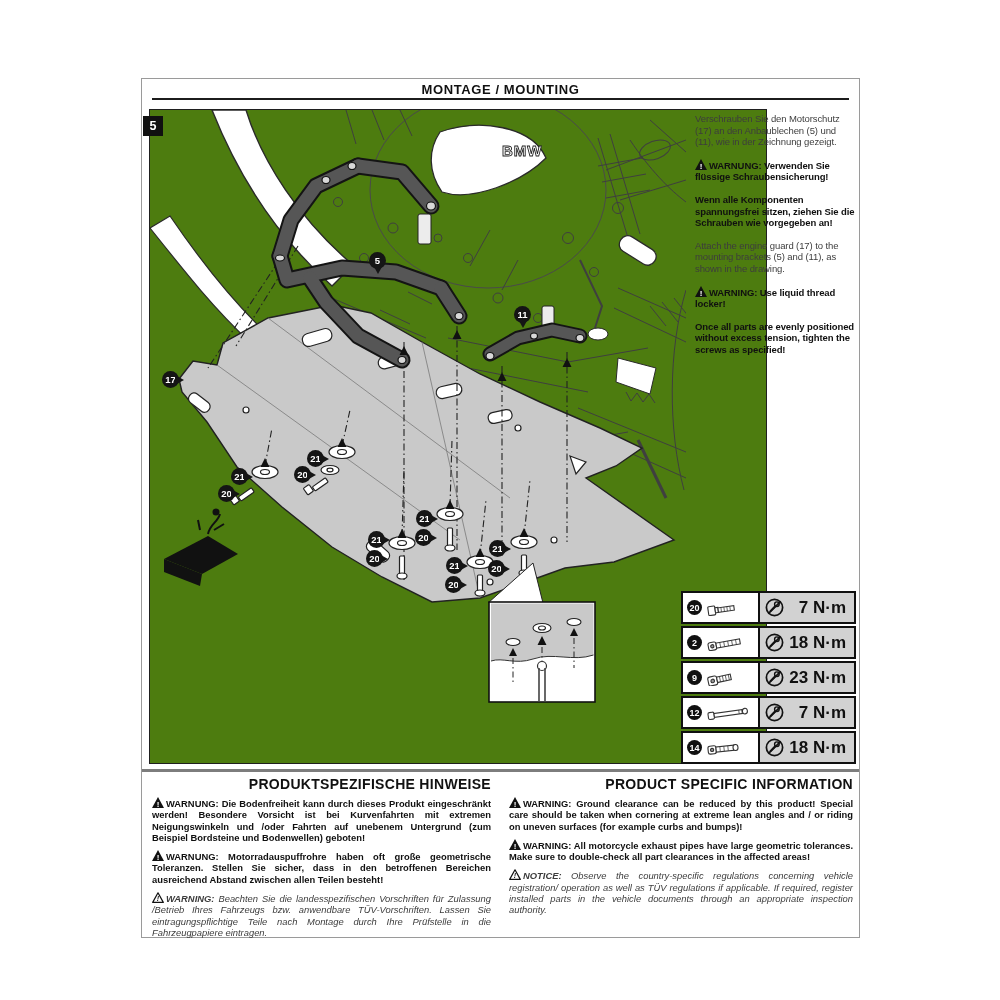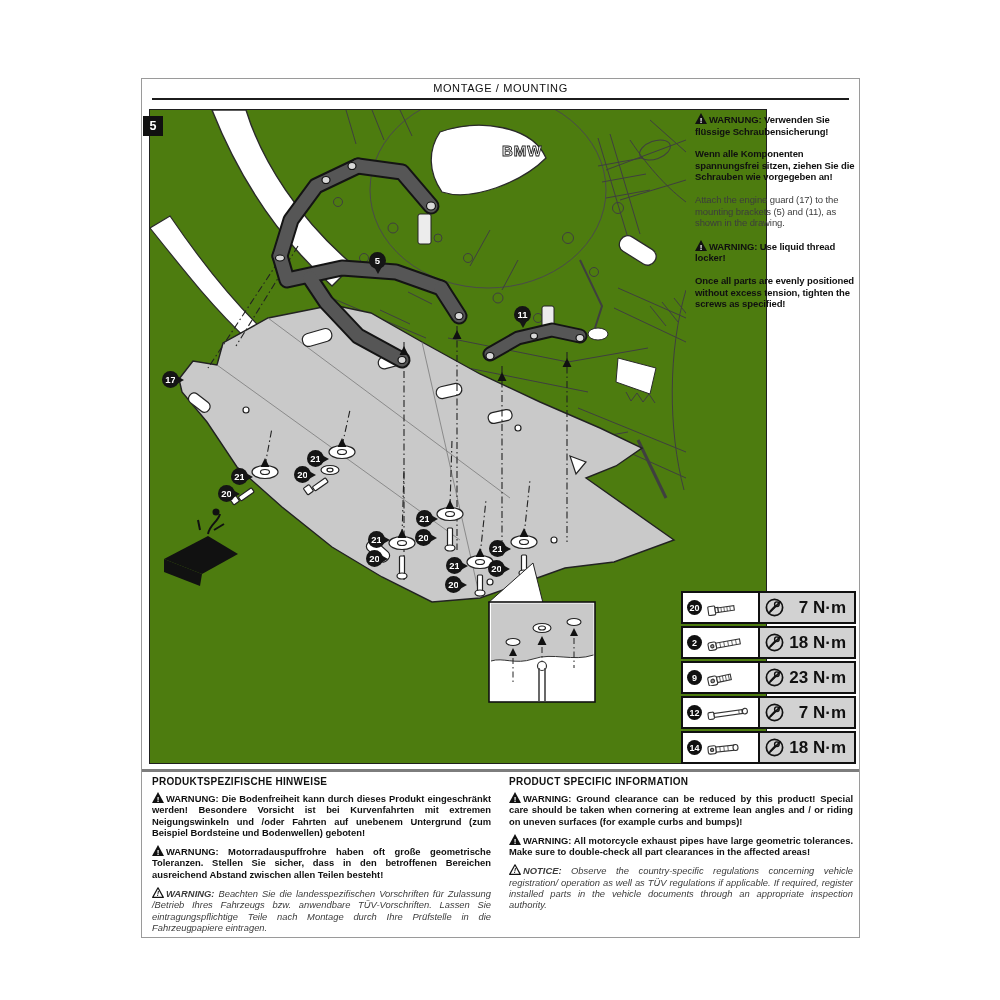--- a/index.html
+++ b/index.html
@@ -1,21 +1,21 @@
 <!DOCTYPE html>
 <html><head>
 <meta charset="utf-8">
 <style>
   html,body{margin:0;padding:0;background:#fff;width:1000px;height:1000px;
     font-family:"Liberation Sans",sans-serif;color:#1a1a1a;position:relative;}
   .sheet{position:absolute;left:141px;top:78px;width:717px;height:858px;
     border:1px solid #9a9a9a;background:#fff;}
   
   .doc-title{position:absolute;left:0;top:3px;width:100%;text-align:center;
-    font-size:11px;font-weight:normal;letter-spacing:.6px;color:#111;}
+    font-size:13px;font-weight:bold;letter-spacing:.6px;color:#111;}
   .title-rule{position:absolute;left:10px;right:10px;top:19px;border-top:2px solid #1c1c1c;}
   
   .drawing-box{position:absolute;left:7px;top:30px;width:618px;height:655px;
     border:1.5px solid #1f1f1f;background:#4d7c0f;box-sizing:border-box;}
   .step-badge{position:absolute;left:1px;top:37px;width:20px;height:20px;background:#101010;
     color:#fff;font-size:12.5px;font-weight:bold;display:flex;align-items:center;
     justify-content:center;z-index:6;}
   .pin{position:absolute;width:17px;height:17px;border-radius:50%;background:#151515;color:#fff;
     display:flex;align-items:center;justify-content:center;font-size:9.5px;font-weight:bold;z-index:5;}
   .pin.tail-right::after{content:"";position:absolute;left:13px;top:3.5px;
@@ -37,21 +37,21 @@
   .t-right{width:84px;display:flex;align-items:center;background:#d2d2d2;
     border-left:2px solid #101010;padding:0 6px 0 4px;}
   .badge{min-width:15px;height:15px;border-radius:50%;background:#101010;color:#fff;
     font-size:9px;font-weight:bold;display:flex;align-items:center;justify-content:center;}
   .t-val{margin-left:auto;font-size:17px;font-weight:bold;color:#101010;padding-right:2px;}
   
   .divider{position:absolute;left:0;right:0;top:690px;height:3px;background:#7d7d7d;}
   .bottom-col{position:absolute;top:697px;}
   .bottom-col.de{left:10px;width:339px;}
   .bottom-col.en{left:367px;width:344px;}
-  .bottom-col h3{margin:0 0 5px 0;font-size:10px;font-weight:bold;text-align:left;
+  .bottom-col h3{margin:0 0 5px 0;font-size:14px;font-weight:bold;text-align:right;
     letter-spacing:.3px;color:#111;}
   .bottom-col p{margin:0 0 7px 0;font-size:9.4px;line-height:11.3px;text-align:justify;}
   .bottom-col p.strong{font-weight:bold;color:#101010;}
   .bottom-col p.notice{font-style:italic;color:#3c3c3c;font-weight:normal;}
 </style>
 </head>
 <body>
 
 <div class="sheet">
 
@@ -287,20 +287,21 @@
       </div>
     <div class="pin tail-right" style="left:295px;top:466px">
         <span>20</span>
       </div>
   </div>
 
   <div class="step-badge">5</div>
 
   <div class="side-col">
     <div>
+      <p class="normal">Verschrauben Sie den Motorschutz (17) an den Anbaublechen (5) und (11), wie in der Zeichnung gezeigt.</p>
       <p class="strong"><svg class="wtri" width="12" height="11" viewBox="0 0 12 11">
             <path d="M6 0 L12 11 L0 11 Z" fill="#111"></path>
             <text x="6" y="9.8" text-anchor="middle" font-size="8" font-weight="bold" fill="#fff">!</text>
           </svg><b>WARNUNG:</b> <span>Verwenden Sie flüssige Schraubensicherung!</span></p>
       <p class="strong">Wenn alle Komponenten spannungsfrei sitzen, ziehen Sie die Schrauben wie vorgegeben an!</p>
     </div>
     <div class="en-block">
       <p class="normal">Attach the engine guard (17) to the mounting brackets (5) and (11), as shown in the drawing.</p>
       <p class="strong"><svg class="wtri" width="12" height="11" viewBox="0 0 12 11">
             <path d="M6 0 L12 11 L0 11 Z" fill="#111"></path>

